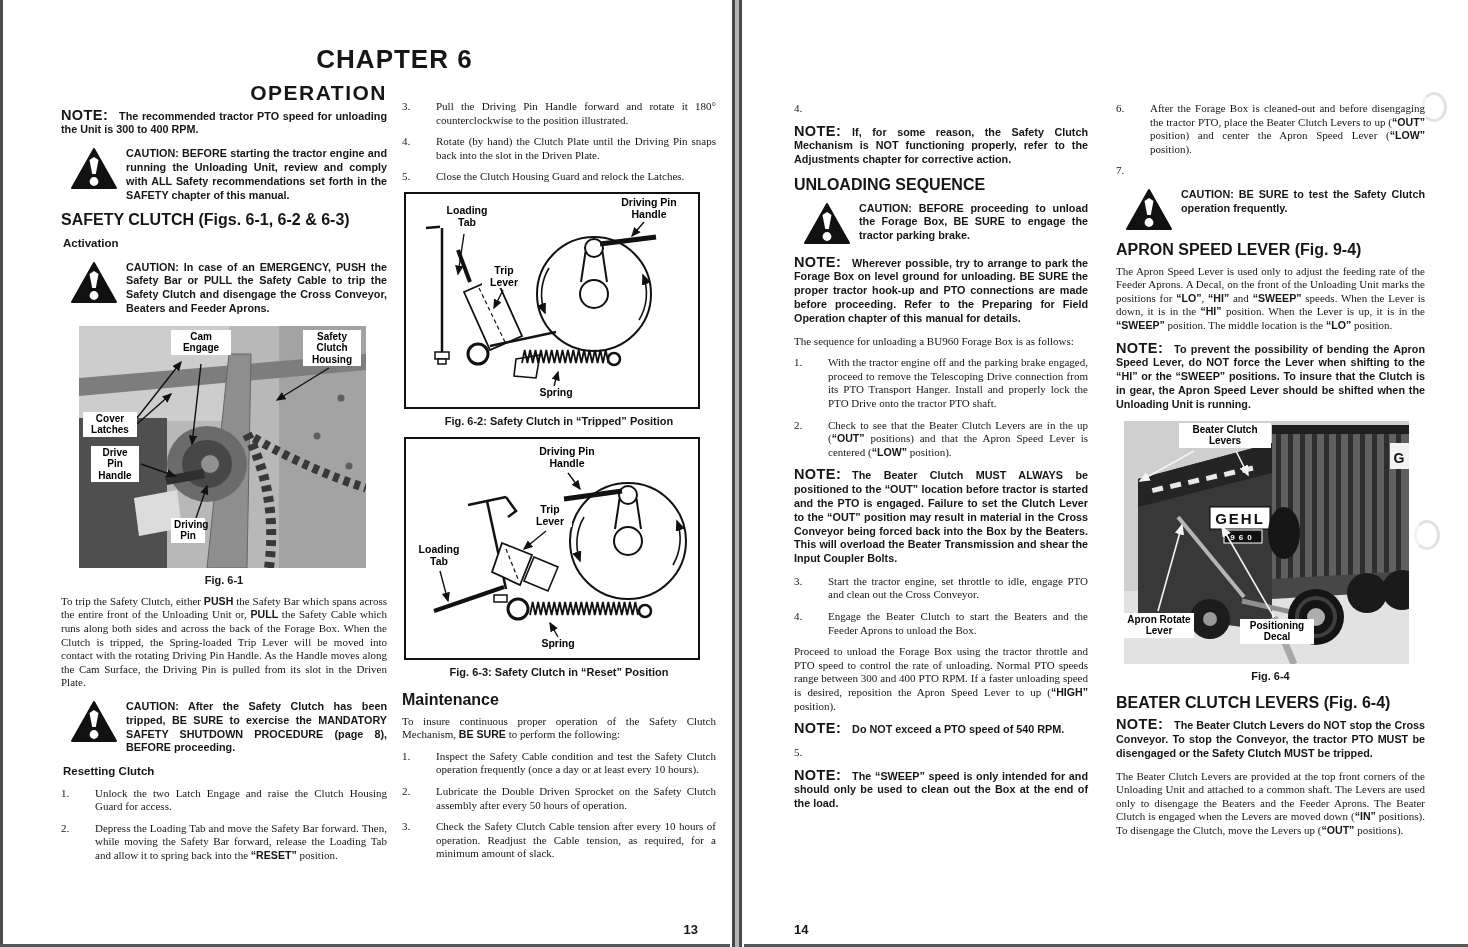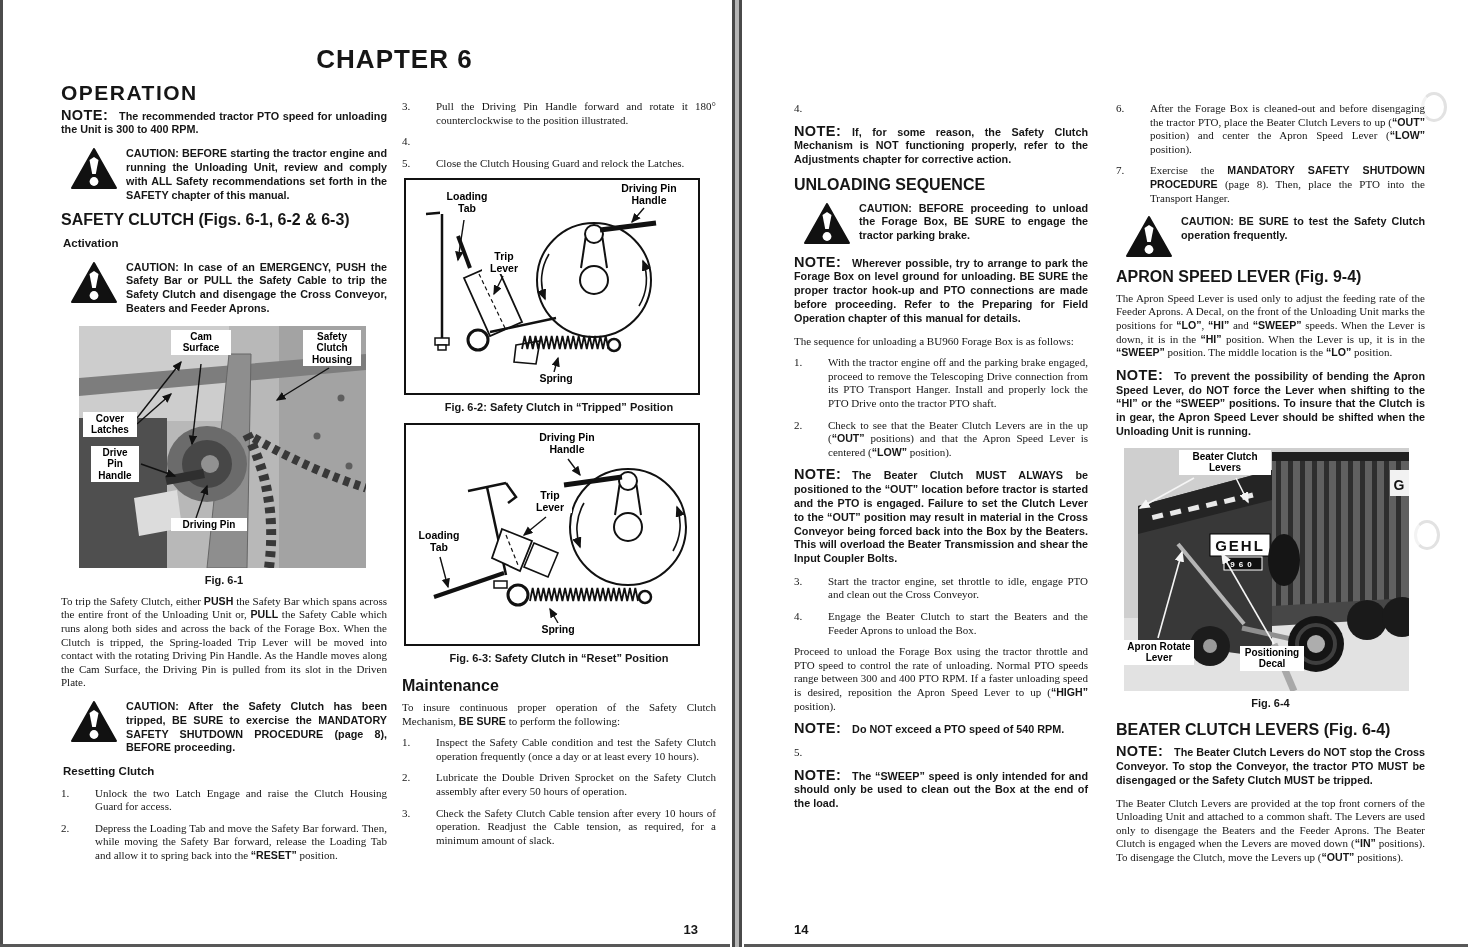--- a/index.html
+++ b/index.html
@@ -15,21 +15,21 @@
 
   .page { position:absolute; top:12px; height:947px; background:transparent; }
   #page-left  { left:3px;  width:727px; }
   #page-right { left:744px; width:724px; }
 
   .col { position:absolute; font-size:11px; line-height:13.6px; }
 
   .chapter { position:absolute; top:32px; left:0; width:100%; text-align:center; padding-left:56px;
     font-family:"Liberation Sans",sans-serif; font-weight:700; font-size:26px; letter-spacing:1px; }
   .optitle { font-family:"Liberation Sans",sans-serif; font-weight:700; font-size:21px; letter-spacing:1.5px;
-    text-align:left; margin:0 0 8px 0; }
+    text-align:right; margin:0 0 8px 0; }
 
   .p  { text-align:justify; margin:8px 0; }
   .li { display:flex; margin:8px 0; }
   .li .n { width:34px; flex:none; }
   .li .t { flex:1; text-align:justify; }
 
   .rb { font-family:"Liberation Sans",sans-serif; font-weight:700; font-size:10.6px; }
 
   .note { font-family:"Liberation Sans",sans-serif; font-weight:700; font-size:10.8px; line-height:13.8px;
     text-align:justify; margin:9px 0; }
@@ -119,25 +119,25 @@
             <circle cx="262" cy="72" r="3.5" fill="#5e5e5e"></circle>
           <circle cx="238" cy="110" r="3.5" fill="#5e5e5e"></circle>
             <circle cx="270" cy="140" r="3.5" fill="#5e5e5e"></circle>
           <line x1="122" y1="38" x2="113" y2="118" stroke="#111" stroke-width="1.4" marker-end="url(#m61)"></line>
           <line x1="250" y1="42" x2="198" y2="74" stroke="#111" stroke-width="1.4" marker-end="url(#m61)"></line>
           <line x1="58" y1="92" x2="102" y2="36" stroke="#111" stroke-width="1.4" marker-end="url(#m61)"></line>
           <line x1="58" y1="98" x2="92" y2="68" stroke="#111" stroke-width="1.4" marker-end="url(#m61)"></line>
           <line x1="62" y1="138" x2="96" y2="150" stroke="#111" stroke-width="1.4" marker-end="url(#m61)"></line>
           <line x1="117" y1="192" x2="128" y2="160" stroke="#111" stroke-width="1.4" marker-end="url(#m61)"></line>
         </svg>
-        <div class="plabel" style="left:92px; top:4px; width:60px;">Cam Surface</div>
+        <div class="plabel" style="left:92px; top:4px; width:60px;">Cam Engage</div>
         <div class="plabel" style="left:224px; top:4px; width:58px;">Safety Clutch Housing</div>
         <div class="plabel" style="left:4px; top:86px; width:54px;">Cover Latches</div>
         <div class="plabel" style="left:12px; top:120px; width:48px;">Drive Pin Handle</div>
-        <div class="plabel" style="left:92px; top:192px; width:76px;">Driving Pin</div>
+        <div class="plabel" style="left:92px; top:192px; width:34px;">Driving Pin</div>
       </div>
       <div class="cap">Fig. 6-1</div>
 
       <p class="p"><span>To trip the Safety Clutch, either </span><span class="rb">PUSH</span><span> the Safety Bar which spans across the entire front of the Unloading Unit or, </span><span class="rb">PULL</span><span> the Safety Cable which runs along both sides and across the back of the Forage Box. When the Clutch is tripped, the Spring-loaded Trip Lever will be moved into contact with the rotating Driving Pin Handle. As the Handle moves along the Cam Surface, the Driving Pin is pulled from its slot in the Driven Plate.</span></p>
 
       <div class="caution">
         <svg class="tri" width="46" height="42" viewBox="0 0 46 42">
           <path d="M23 1 L45 40 L1 40 Z" fill="#111" stroke="#111" stroke-width="2" stroke-linejoin="round"></path>
           <path d="M23 9 L27.5 12 L24.8 26 L21.2 26 L18.5 12 Z" fill="#fff"></path>
           <circle cx="23" cy="33.5" r="4.4" fill="#fff"></circle>
@@ -157,20 +157,21 @@
         </div>
     </div>
 
     <div class="col" style="left:399px; top:80px; width:314px;">
       <div class="li">
           <span class="n">3.</span>
           <span class="t"><span>Pull the Driving Pin Handle forward and rotate it 180° counterclockwise to the position illustrated.</span></span>
         </div>
       <div class="li">
           <span class="n">4.</span>
+          <span class="t"><span>Rotate (by hand) the Clutch Plate until the Driving Pin snaps back into the slot in the Driven Plate.</span></span>
         </div>
       <div class="li">
           <span class="n">5.</span>
           <span class="t"><span>Close the Clutch Housing Guard and relock the Latches.</span></span>
         </div>
 
       <div class="fig fig-box" style="width:296px; height:217px; margin:8px 0 0 2px;">
         <svg width="291" height="212" viewBox="0 0 291 212">
           <defs>
             <marker id="m62" markerWidth="8" markerHeight="8" refX="6" refY="3" orient="auto">
@@ -322,21 +323,20 @@
       <p class="note"><span class="nl">NOTE:</span><span>The “SWEEP” speed is only intended for and should only be used to clean out the Box at the end of the load.</span></p>
     </div>
 
     <div class="col" style="left:372px; top:82px; width:309px;">
       <div class="li">
           <span class="n">6.</span>
           <span class="t"><span>After the Forage Box is cleaned-out and before disengaging the tractor PTO, place the Beater Clutch Levers to up (</span><span class="rb">“OUT”</span><span> position) and center the Apron Speed Lever (</span><span class="rb">“LOW”</span><span> position).</span></span>
         </div>
       <div class="li">
           <span class="n">7.</span>
-          <span class="t"><span>Exercise the </span><span class="rb">MANDATORY SAFETY SHUTDOWN PROCEDURE</span><span> (page 8). Then, place the PTO into the Transport Hanger.</span></span>
         </div>
 
       <div class="caution">
         <svg class="tri" width="46" height="42" viewBox="0 0 46 42">
           <path d="M23 1 L45 40 L1 40 Z" fill="#111" stroke="#111" stroke-width="2" stroke-linejoin="round"></path>
           <path d="M23 9 L27.5 12 L24.8 26 L21.2 26 L18.5 12 Z" fill="#fff"></path>
           <circle cx="23" cy="33.5" r="4.4" fill="#fff"></circle>
         </svg>
         <span>CAUTION: BE SURE to test the Safety Clutch operation frequently.</span>
       </div>
@@ -394,21 +394,21 @@
           <circle cx="192" cy="196" r="9" fill="#adadad"></circle>
           <circle cx="86" cy="198" r="20" fill="#1c1c1c"></circle>
             <circle cx="86" cy="198" r="7" fill="#9a9a9a"></circle>
           <line x1="70" y1="30" x2="16" y2="60" stroke="#f5f5f5" stroke-width="1.6" marker-end="url(#m64)"></line>
           <line x1="112" y1="30" x2="124" y2="54" stroke="#f5f5f5" stroke-width="1.6" marker-end="url(#m64)"></line>
           <line x1="34" y1="190" x2="58" y2="104" stroke="#f5f5f5" stroke-width="1.6" marker-end="url(#m64)"></line>
           <line x1="150" y1="196" x2="98" y2="106" stroke="#f5f5f5" stroke-width="1.6" marker-end="url(#m64)"></line>
         </svg>
         <div class="plabel" style="left:55px; top:2px; width:92px;">Beater Clutch Levers</div>
         <div class="plabel" style="left:0px; top:192px; width:70px;">Apron Rotate Lever</div>
-        <div class="plabel" style="left:116px; top:198px; width:64px;">Positioning Decal</div>
+        <div class="plabel" style="left:116px; top:198px; width:74px;">Positioning Decal</div>
       </div>
       <div class="cap">Fig. 6-4</div>
 
       <div class="hs" style="margin-top:13px;">BEATER CLUTCH LEVERS (Fig. 6-4)</div>
 
       <p class="note"><span class="nl">NOTE:</span><span>The Beater Clutch Levers do NOT stop the Cross Conveyor. To stop the Conveyor, the tractor PTO MUST be disengaged or the Safety Clutch MUST be tripped.</span></p>
 
       <p class="p"><span>The Beater Clutch Levers are provided at the top front corners of the Unloading Unit and attached to a common shaft. The Levers are used only to disengage the Beaters and the Feeder Aprons. The Beater Clutch is engaged when the Levers are moved down (</span><span class="rb">“IN”</span><span> positions). To disengage the Clutch, move the Levers up (</span><span class="rb">“OUT”</span><span> positions).</span></p>
     </div>
 

